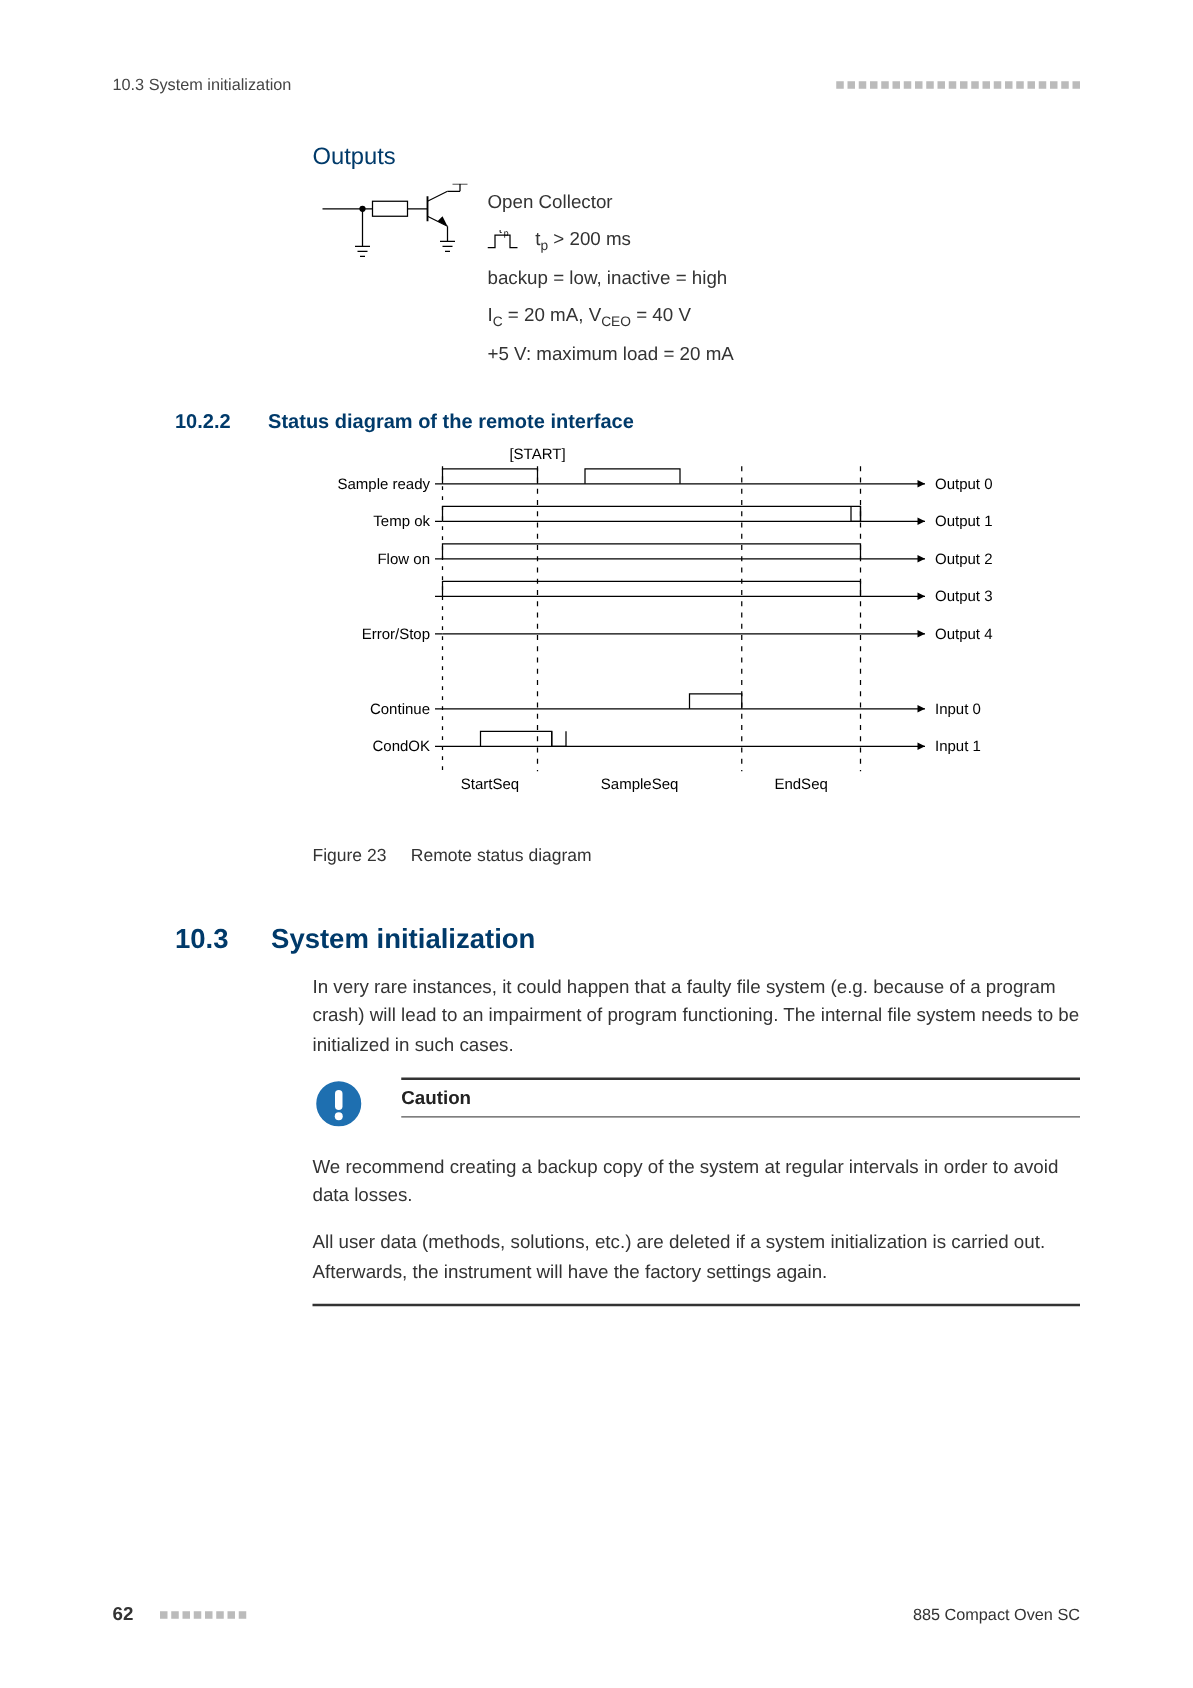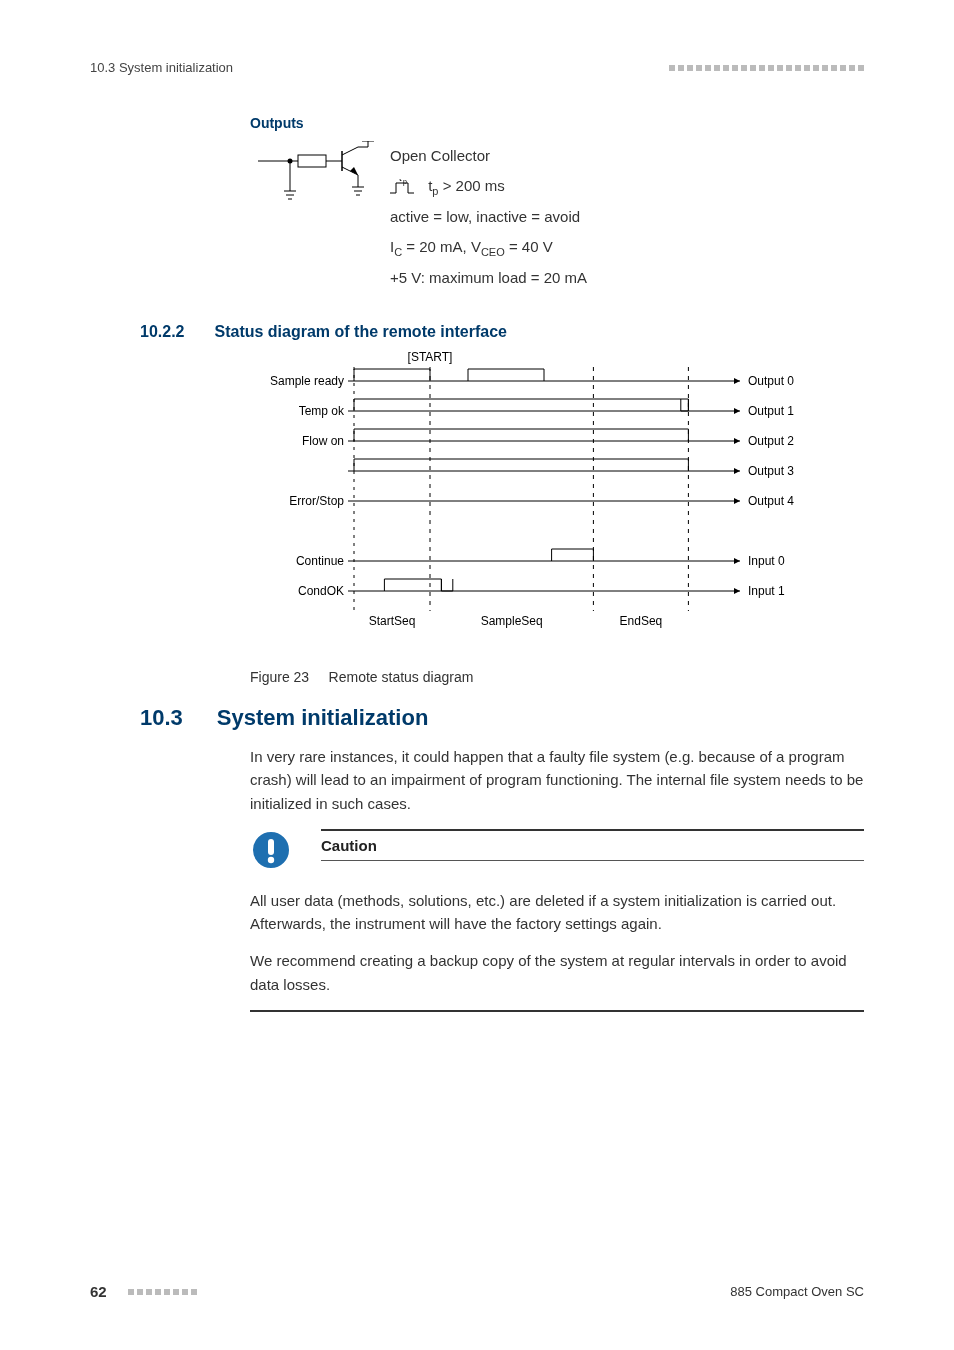--- a/index.html
+++ b/index.html
@@ -33,23 +33,23 @@
     width: 6px; height: 6px;
     background: #bbb;
   }
   .content {
     padding-left: 50px;
   }
   .indent {
     margin-left: 110px;
   }
   .subhead {
-    font-weight: 700;
-    color: #003a6a;
-    font-size: 14px;
+    font-weight: 400;
+    color: #003a6a;
+    font-size: 19px;
     margin-bottom: 10px;
   }
   .outputs-row {
     display: flex;
     align-items: flex-start;
     margin-bottom: 30px;
   }
   .outputs-icon svg { display:block; }
   .outputs-text {
     font-size: 15px;
@@ -71,21 +71,21 @@
   }
   .section-title {
     font-weight: 800;
     color: #003a6a;
     font-size: 16px;
   }
   .big-section-number-row {
     display: flex;
     gap: 34px;
     align-items: flex-end;
-    margin-top: 20px;
+    margin-top: 46px;
     margin-bottom: 14px;
   }
   .big-section-number {
     font-weight: 800;
     color: #003a6a;
     font-size: 22px;
   }
   .big-section-title {
     font-weight: 800;
     color: #003a6a;
@@ -234,21 +234,21 @@
           <div>Open Collector</div>
           <div>
             
             <svg width="34" height="16" viewBox="0 0 34 16" style="vertical-align:middle">
               <polyline points="0,14 6,14 6,4 18,4 18,14 24,14" fill="none" stroke="#000" stroke-width="1"></polyline>
               <text x="9" y="2" font-size="9">t</text>
               <text x="13" y="5" font-size="7">p</text>
             </svg>
             <span>t</span><sub>p</sub><span> &gt; 200 ms</span>
           </div>
-          <div>active = low, inactive = avoid</div>
+          <div>backup = low, inactive = high</div>
           <div>
             <span>I</span><sub>C</sub><span> = 20 mA, V</span><sub>CEO</sub><span> = 40 V</span>
           </div>
           <div>+5 V: maximum load = 20 mA</div>
         </div>
       </div>
     </div>
 
     <div class="section-number-row">
       <div class="section-number">10.2.2</div>
@@ -333,22 +333,22 @@
             <circle cx="21" cy="31" r="3.2" fill="#fff"></circle>
           </svg>
         </div>
         <div class="caution-rule-wrap">
           <div class="caution-rule-top"></div>
           <div class="caution-label">Caution</div>
           <div class="caution-rule-bottom"></div>
         </div>
       </div>
       <div class="caution-body">
+        <p>We recommend creating a backup copy of the system at regular intervals in order to avoid data losses.</p>
         <p>All user data (methods, solutions, etc.) are deleted if a system initialization is carried out. Afterwards, the instrument will have the factory settings again.</p>
-        <p>We recommend creating a backup copy of the system at regular intervals in order to avoid data losses.</p>
         <div class="caution-end-rule"></div>
       </div>
     </div>
 
 
   </div>
 
   <div class="footer">
     <div class="footer-left">
       <span class="footer-pn">62</span>

